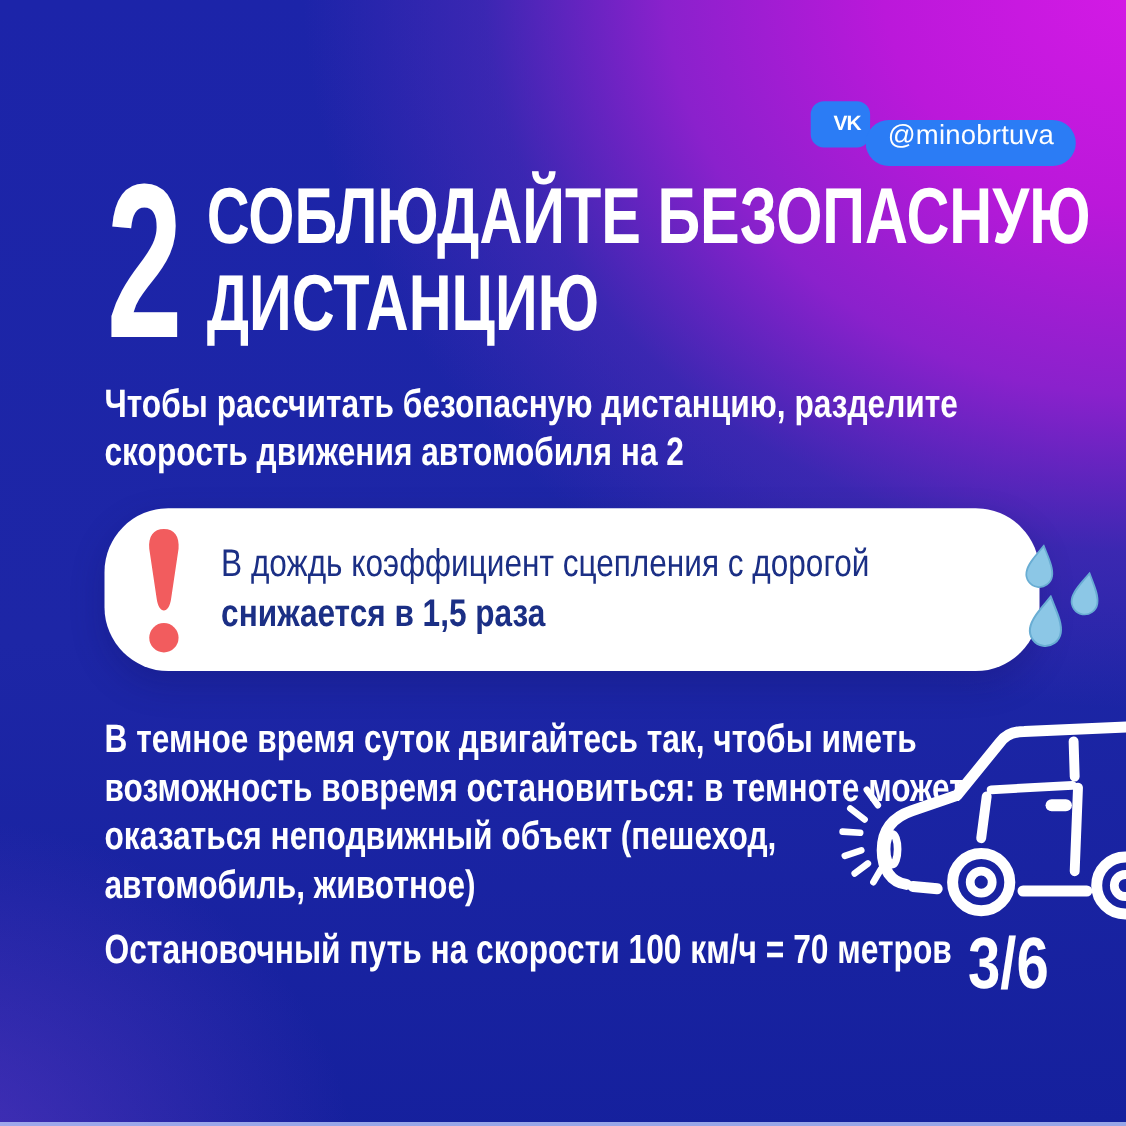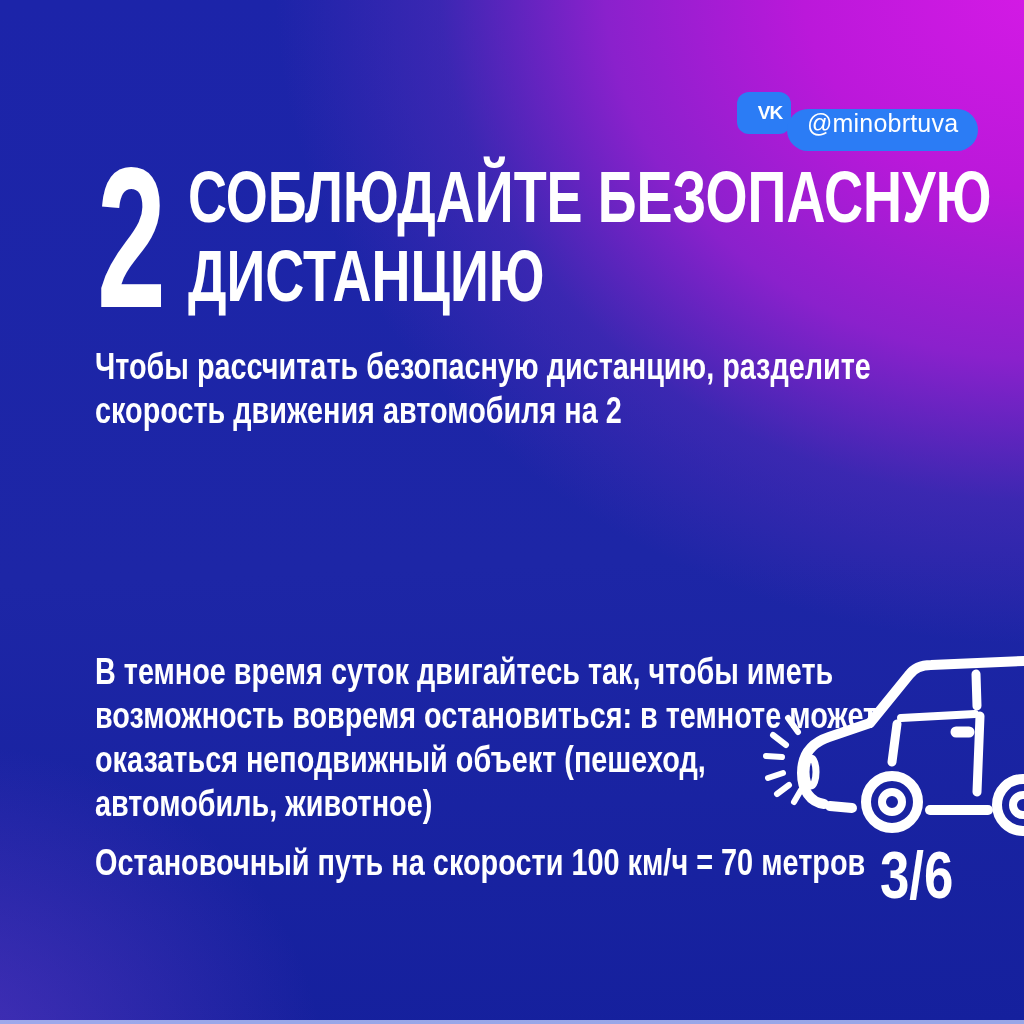--- a/index.html
+++ b/index.html
@@ -103,20 +103,41 @@
   <div class="page-title condensed">
     <div>СОБЛЮДАЙТЕ БЕЗОПАСНУЮ</div>
     <div>ДИСТАНЦИЮ</div>
   </div>
 
   <div class="intro condensed">
     <div>Чтобы рассчитать безопасную дистанцию, разделите</div>
     <div>скорость движения автомобиля на 2</div>
   </div>
 
+  <div class="warning-card">
+    <div class="excl-wrap">
+      <svg width="52" height="118" viewBox="0 0 48 124" xmlns="http://www.w3.org/2000/svg">
+        <path d="M24 4 C34 4 39 11 38 23 L31 70 C30 78 27 82 24 82 C21 82 18 78 17 70 L10 23 C9 11 14 4 24 4 Z" fill="#F25C5E"></path>
+        <circle cx="24" cy="108" r="14" fill="#F25C5E"></circle>
+      </svg>
+    </div>
+    <div class="warning-text">
+      <div class="w-reg">В дождь коэффициент сцепления с дорогой</div>
+      <div class="w-bold">снижается в 1,5 раза</div>
+    </div>
+    <div class="drops-wrap">
+      <svg width="96" height="116" viewBox="0 0 100 112" xmlns="http://www.w3.org/2000/svg">
+        <g fill="#8CC7E6" stroke="#69ADD3" stroke-width="2">
+          <path transform="translate(27,34) rotate(9) scale(0.82)" d="M0 -24 C7 -12 15 -1 15 9 A15 15 0 1 1 -15 9 C-15 -1 -7 -12 0 -24 Z"></path>
+          <path transform="translate(70,60) rotate(10) scale(0.82)" d="M0 -24 C7 -12 15 -1 15 9 A15 15 0 1 1 -15 9 C-15 -1 -7 -12 0 -24 Z"></path>
+          <path transform="translate(33,86) rotate(9) scale(0.98)" d="M0 -24 C7 -12 15 -1 15 9 A15 15 0 1 1 -15 9 C-15 -1 -7 -12 0 -24 Z"></path>
+        </g>
+      </svg>
+    </div>
+  </div>
 
   <div class="night condensed">
     <div>В темное время суток двигайтесь так, чтобы иметь</div>
     <div>возможность вовремя остановиться: в темноте может</div>
     <div>оказаться неподвижный объект (пешеход,</div>
     <div>автомобиль, животное)</div>
   </div>
 
   <div class="car-wrap">
     <svg width="264" height="205" viewBox="0 0 264 205" xmlns="http://www.w3.org/2000/svg">

